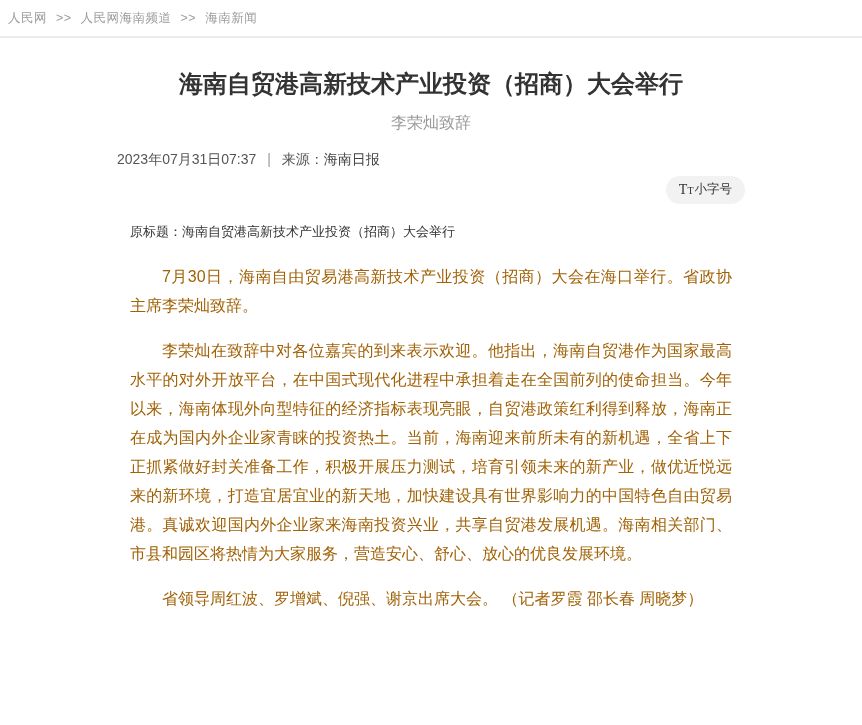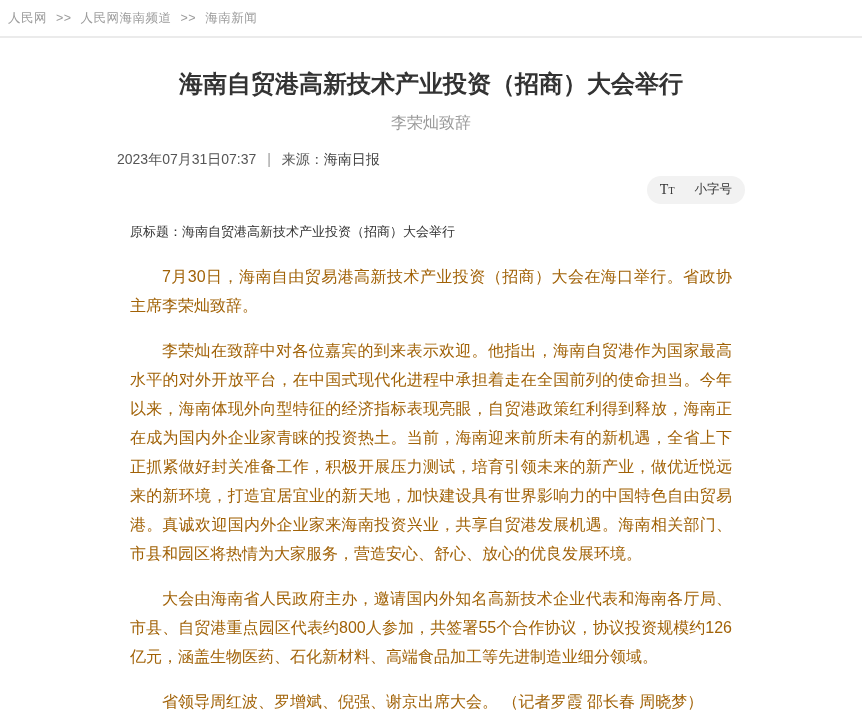--- a/index.html
+++ b/index.html
@@ -63,21 +63,21 @@
     text-decoration: none;
     cursor: pointer;
   }
   .toolbar {
     margin-top: 7px;
     text-align: right;
   }
   .font-size-btn {
     display: inline-flex;
     align-items: center;
-    gap: 20px;
+    gap: 1px;
     background: #f2f2f2;
     border: none;
     border-radius: 14px;
     padding: 5px 13px 6px 13px;
     font-size: 12.5px;
     color: #333333;
     cursor: pointer;
     font-family: "Liberation Sans", "DejaVu Sans", sans-serif;
   }
   .font-size-btn .tt {
@@ -135,18 +135,17 @@
     <button class="font-size-btn">
       <span class="tt"><span class="t-big">T</span><span class="t-small">T</span></span>
       <span>小字号</span>
     </button>
   </div>
 
   <div class="article-body">
     <p class="orig-title">原标题：海南自贸港高新技术产业投资（招商）大会举行</p>
     <p class="para">7月30日，海南自由贸易港高新技术产业投资（招商）大会在海口举行。省政协主席李荣灿致辞。</p>
     <p class="para">李荣灿在致辞中对各位嘉宾的到来表示欢迎。他指出，海南自贸港作为国家最高水平的对外开放平台，在中国式现代化进程中承担着走在全国前列的使命担当。今年以来，海南体现外向型特征的经济指标表现亮眼，自贸港政策红利得到释放，海南正在成为国内外企业家青睐的投资热土。当前，海南迎来前所未有的新机遇，全省上下正抓紧做好封关准备工作，积极开展压力测试，培育引领未来的新产业，做优近悦远来的新环境，打造宜居宜业的新天地，加快建设具有世界影响力的中国特色自由贸易港。真诚欢迎国内外企业家来海南投资兴业，共享自贸港发展机遇。海南相关部门、市县和园区将热情为大家服务，营造安心、舒心、放心的优良发展环境。</p>
-    <p class="para">大会由海南省人民政府主办，邀请国内外知名高新技术企业代表和海南各厅局、市县、自贸港重点园区代表约800人参加，共签署55个合作协议，协议投资规模约126亿元，涵盖生物医药、石化新材料、高端食品加工等先进制造业细分领域。</p>
     <p class="para">省领导周红波、罗增斌、倪强、谢京出席大会。 （记者罗霞 邵长春 周晓梦）</p>
 
   </div>
 
 </div>
 
 </body></html>

